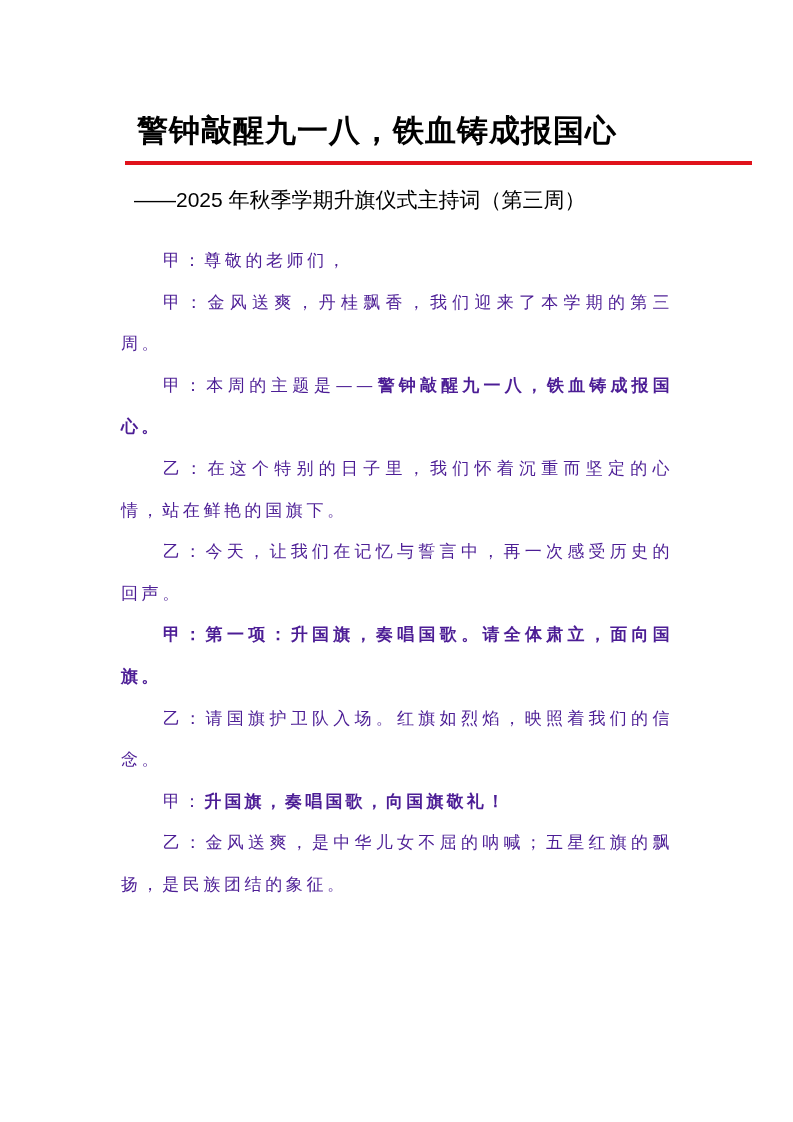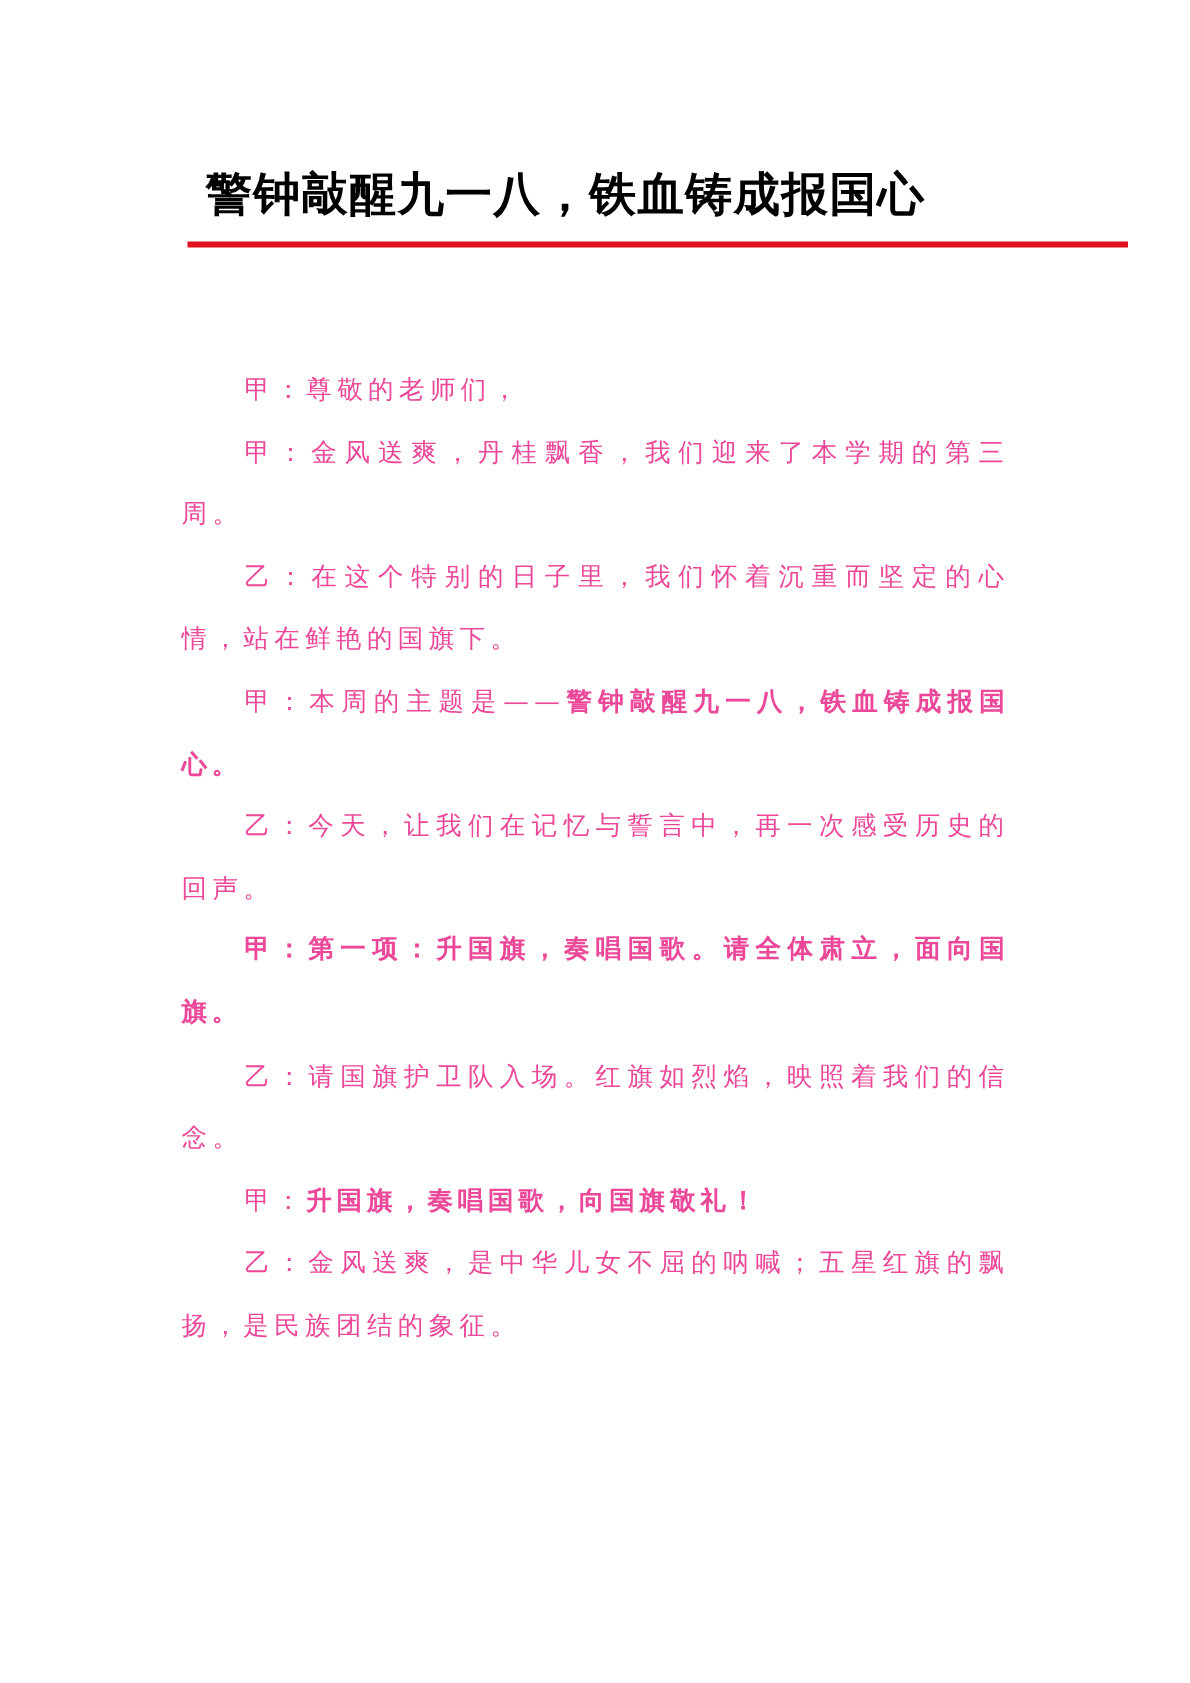--- a/index.html
+++ b/index.html
@@ -60,55 +60,56 @@
     width: 552px;
   }
   .para {
     font-size: 17px;
     line-height: 41.6px;
     letter-spacing: 3.6px;
     text-indent: 42px;
     text-align: justify;
     margin: 0;
     font-family: "DejaVu Serif", "Liberation Serif", serif;
-    color: #ec4899;
+    color: #4c1d95;
     word-break: break-all;
   }
   .para .bold {
     font-weight: bold;
     font-family: "DejaVu Sans", "Liberation Sans", sans-serif;
     letter-spacing: 3.2px;
   }
   .para.allbold {
     font-weight: bold;
-    font-family: Liberation Mono, monospace;
+    font-family: Liberation Sans, sans-serif;
     letter-spacing: 3.2px;
   }
 </style>
 </head>
 <body>
 
 <div class="page">
 
   <div class="title">警钟敲醒九一八，铁血铸成报国心</div>
 
   <div class="rule"></div>
 
+  <div class="subtitle">——2025 年秋季学期升旗仪式主持词（第三周）</div>
 
   <div class="body-text">
 
     <p class="para"><span>甲：</span><span>尊敬的老师们，</span></p>
 
 
 
     <p class="para"><span>甲：</span><span>金风送爽，丹桂飘香，我们迎来了本学期的第三周。</span></p>
 
+    <p class="para"><span>甲：</span><span>本周的主题是——</span><span class="bold">警钟敲醒九一八，铁血铸成报国心。</span></p>
+
     <p class="para"><span>乙：</span><span>在这个特别的日子里，我们怀着沉重而坚定的心情，站在鲜艳的国旗下。</span></p>
-
-    <p class="para"><span>甲：</span><span>本周的主题是——</span><span class="bold">警钟敲醒九一八，铁血铸成报国心。</span></p>
 
     <p class="para"><span>乙：</span><span>今天，让我们在记忆与誓言中，再一次感受历史的回声。</span></p>
 
     <p class="para allbold"><span>甲：</span><span>第一项：升国旗，奏唱国歌。请全体肃立，面向国旗。</span></p>
 
     <p class="para"><span>乙：</span><span>请国旗护卫队入场。红旗如烈焰，映照着我们的信念。</span></p>
 
     <p class="para"><span>甲：</span><span class="bold">升国旗，奏唱国歌，向国旗敬礼！</span></p>
 
     <p class="para"><span>乙：</span><span>金风送爽，是中华儿女不屈的呐喊；五星红旗的飘扬，是民族团结的象征。</span></p>

